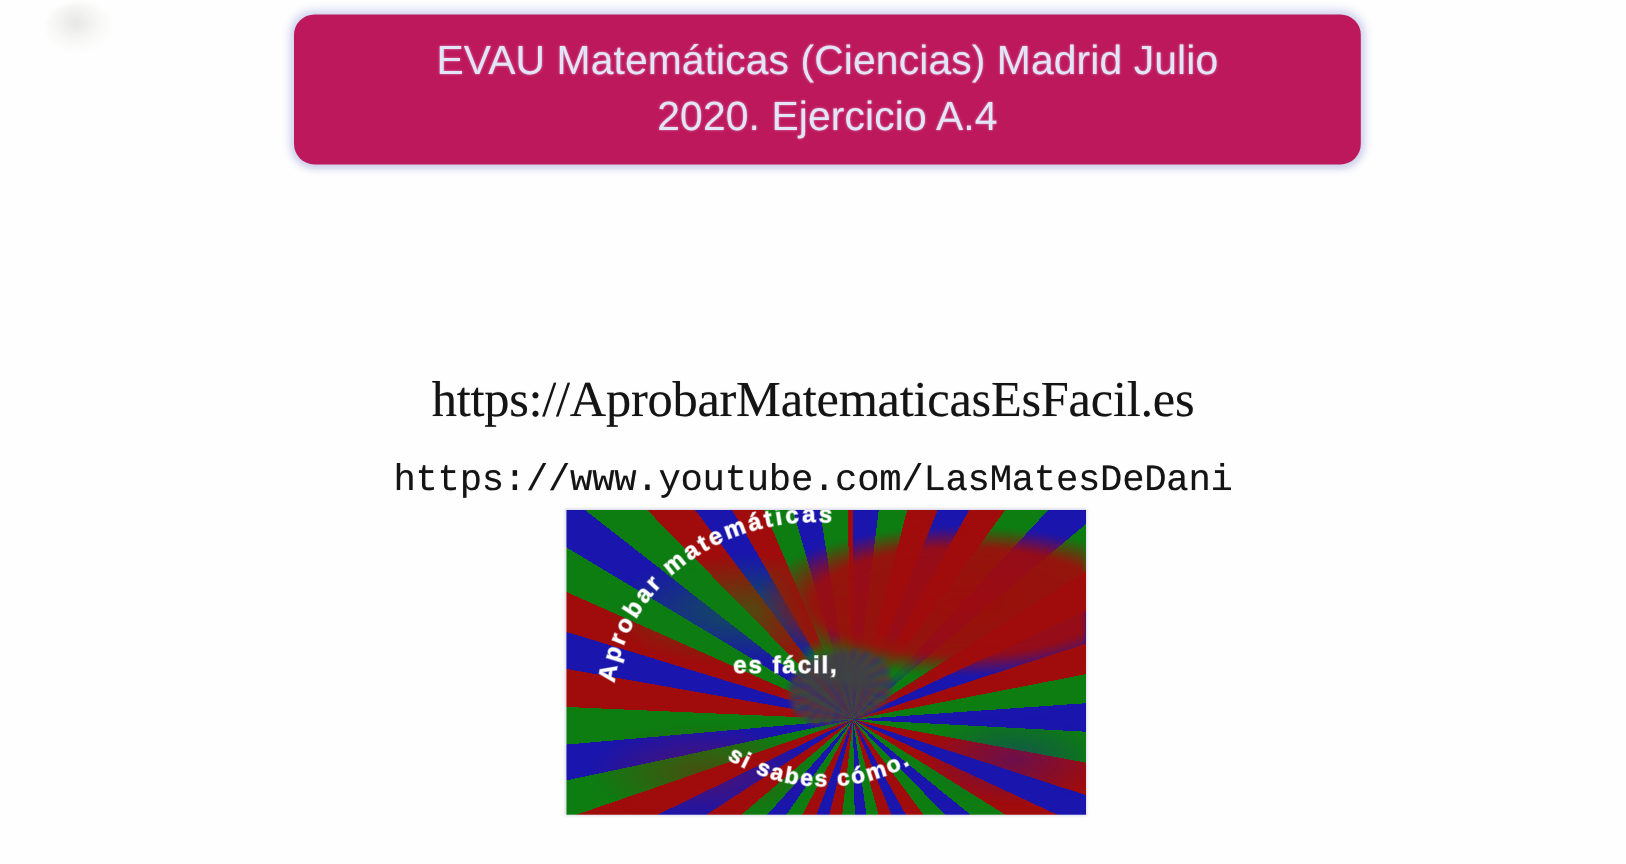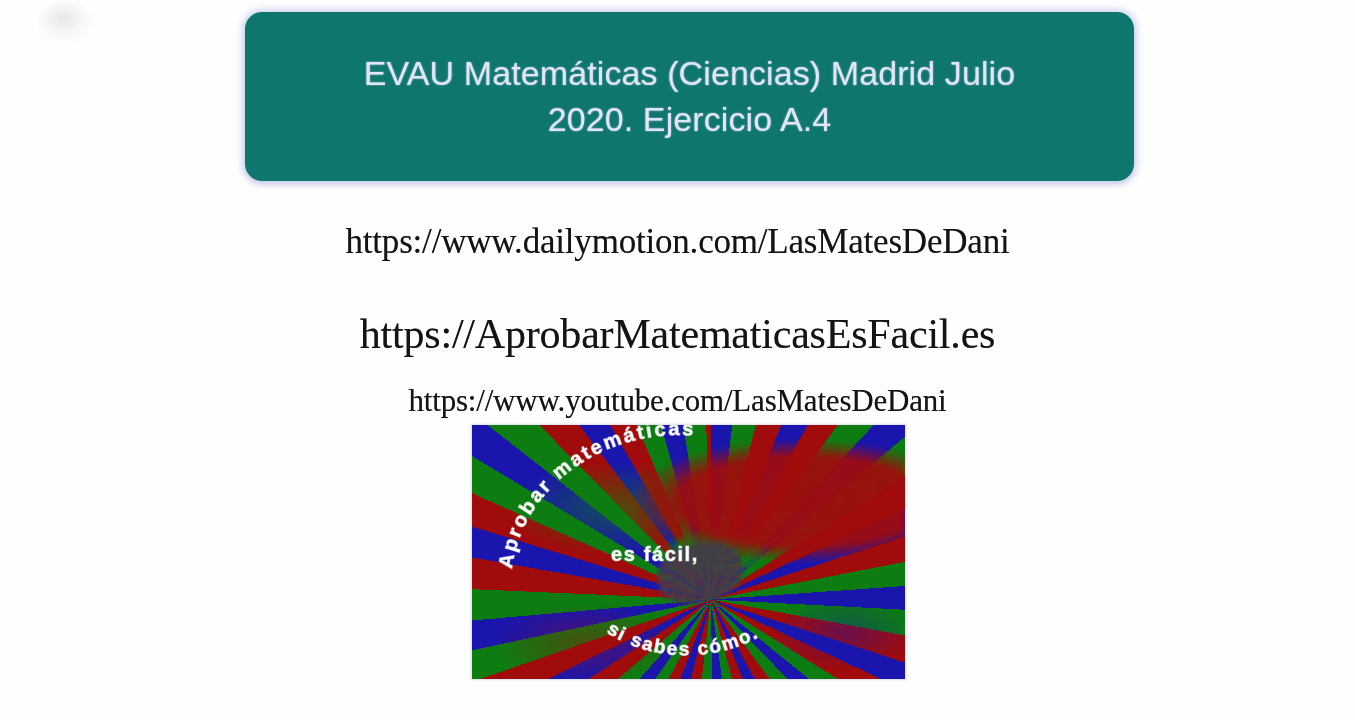--- a/index.html
+++ b/index.html
@@ -38,22 +38,22 @@
     filter: blur(1.2px);
     pointer-events: none;
   }
 
   
   .title-banner {
     position: absolute;
     left: 245px;
     top: 12px;
     width: 889px;
-    height: 169px;
-    background: #0f766e;
+    height: 125px;
+    background: #be185d;
     border-radius: 17px;
     box-shadow: 0 0 7px 3px rgba(205,208,238,0.85),
                 0 2px 5px rgba(120,120,170,0.35);
     display: flex;
     align-items: center;
     justify-content: center;
     text-align: center;
   }
   .title-text {
     color: #e2e4f7;
@@ -72,21 +72,21 @@
     position: absolute;
     width: 100%;
     text-align: center;
     font-family: "Liberation Serif", serif;
     color: #141414;
     white-space: nowrap;
     text-shadow: 0 0 0.6px rgba(40,40,40,0.55);
   }
   .url-1 { top: 222px; font-size: 35px; letter-spacing: -0.2px; }
   .url-2 { top: 310px; font-size: 42px; letter-spacing: -0.2px; }
-  .url-3 { top: 383px; font-size: 31px; letter-spacing: -0.2px; }
+  .url-3 { top: 383px; font-size: 31px; letter-spacing: -0.2px; font-family: Liberation Mono, monospace; }
 
   
   .logo-wrap {
     position: absolute;
     left: 472px;
     top: 425px;
     width: 433px;
     height: 254px;
     overflow: hidden;
     box-shadow: 0 0 2px 1px rgba(180,180,210,0.5);
@@ -164,21 +164,20 @@
 
 <div id="slide">
 
   <div class="artifact"></div>
 
   <div class="title-banner">
     <div class="title-text">EVAU Matemáticas (Ciencias) Madrid Julio
 2020. Ejercicio A.4</div>
   </div>
 
-  <div class="url-line url-1">https://www.dailymotion.com/LasMatesDeDani</div>
 
   <div class="url-line url-2">https://AprobarMatematicasEsFacil.es</div>
 
   <div class="url-line url-3">https://www.youtube.com/LasMatesDeDani</div>
 
   <div class="logo-wrap">
     <div class="logo-rays"></div>
     <div class="logo-swirl"></div>
     <div class="logo-vortex"></div>
 

